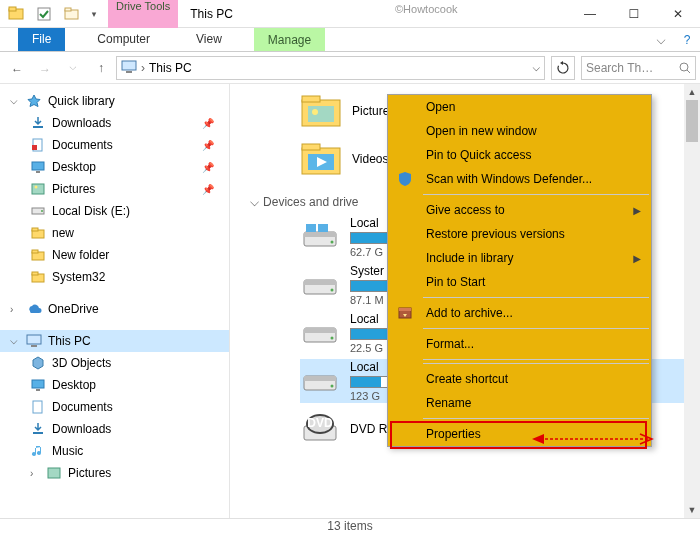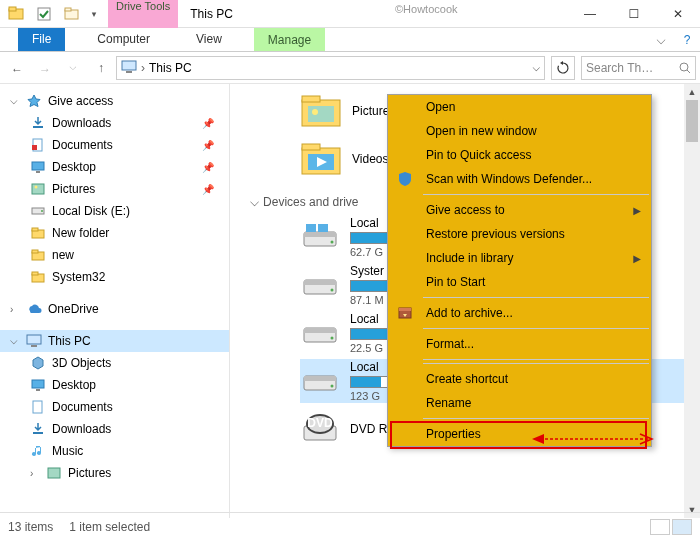--- a/index.html
+++ b/index.html
@@ -56,21 +56,21 @@
   
   .ctx{position:absolute; left:387px; top:94px; width:265px; background:#eab308; border:1px solid #a0a0a0; box-shadow:3px 3px 6px rgba(0,0,0,.25);}
   .ctx .mi{height:24px;display:flex;align-items:center;padding-left:38px;position:relative;}
   .ctx .sep{height:1px;background:#c8c8c8;margin:3px 2px 3px 35px;}
   .ctx .mico{position:absolute;left:8px;width:18px;height:18px;display:flex;align-items:center;justify-content:center;}
   .ctx .ar{position:absolute;right:10px;color:#444;font-size:10px;}
   .red-callout{position:absolute;left:390px;top:421px;width:257px;height:28px;border:2px solid #e00000;pointer-events:none;}
   
   .red-arrow{position:absolute;left:530px;top:432px;pointer-events:none;}
   
-  .status{position:absolute;left:0;right:0;bottom:0;height:28px;border-top:1px solid #e0e0e0;display:flex;align-items:center;padding:0 8px;color:#555;gap:16px;}
+  .status{position:absolute;left:0;right:0;bottom:0;height:22px;border-top:1px solid #e0e0e0;display:flex;align-items:center;padding:0 8px;color:#555;gap:16px;flex-direction:column;}
   .status .view{margin-left:auto;display:flex;gap:2px;}
   .status .vbtn{width:20px;height:16px;border:1px solid #ccc;}
   .scroll{position:absolute;right:0;top:84px;bottom:22px;width:16px;background:#f0f0f0;}
   .scroll .up,.scroll .dn{height:16px;display:flex;align-items:center;justify-content:center;color:#555;font-size:9px;}
   .scroll .thumb{height:42px;background:#c2c2c2;margin:0 2px;}
   
   svg{display:block;}
 </style>
 </head>
 <body>
@@ -156,21 +156,21 @@
 
   <div class="nav">
     <div class="grp">
       <div class="row">
         <span class="caret">⌵</span>
         <span class="nico">
             <svg width="14" height="14">
               <path d="M7 1 l2 4 4 .5 -3 3 1 4 -4 -2 -4 2 1 -4 -3 -3 4 -.5z" fill="#58b0e6" stroke="#2d7db5"></path>
             </svg>
           </span>
-        <span>Give access</span>
+        <span>Quick library</span>
       </div>
       <div class="row ind">
           <span class="nico">
             <svg width="14" height="14">
               <path d="M7 1 v7 M4 5 l3 3 3-3" stroke="#2d7db5" fill="none" stroke-width="1.5"></path>
               <rect x="2" y="10" width="10" height="2" fill="#2d7db5"></rect>
             </svg>
           </span>
           <span>Downloads</span>
           <span class="pin">📌</span>
@@ -214,30 +214,30 @@
           </span>
           <span>Local Disk (E:)</span>
         </div>
       <div class="row ind">
           <span class="nico">
             <svg width="14" height="12">
               <rect x="1" y="3" width="12" height="8" fill="#FFD96B" stroke="#caa12b"></rect>
               <rect x="1" y="1" width="6" height="3" fill="#FFD96B" stroke="#caa12b"></rect>
             </svg>
           </span>
-          <span>New folder</span>
+          <span>new</span>
         </div>
       <div class="row ind">
           <span class="nico">
             <svg width="14" height="12">
               <rect x="1" y="3" width="12" height="8" fill="#FFD96B" stroke="#caa12b"></rect>
               <rect x="1" y="1" width="6" height="3" fill="#FFD96B" stroke="#caa12b"></rect>
             </svg>
           </span>
-          <span>new</span>
+          <span>New folder</span>
         </div>
       <div class="row ind">
           <span class="nico">
             <svg width="14" height="12">
               <rect x="1" y="3" width="12" height="8" fill="#FFD96B" stroke="#caa12b"></rect>
               <rect x="1" y="1" width="6" height="3" fill="#FFD96B" stroke="#caa12b"></rect>
             </svg>
           </span>
           <span>System32</span>
         </div>

